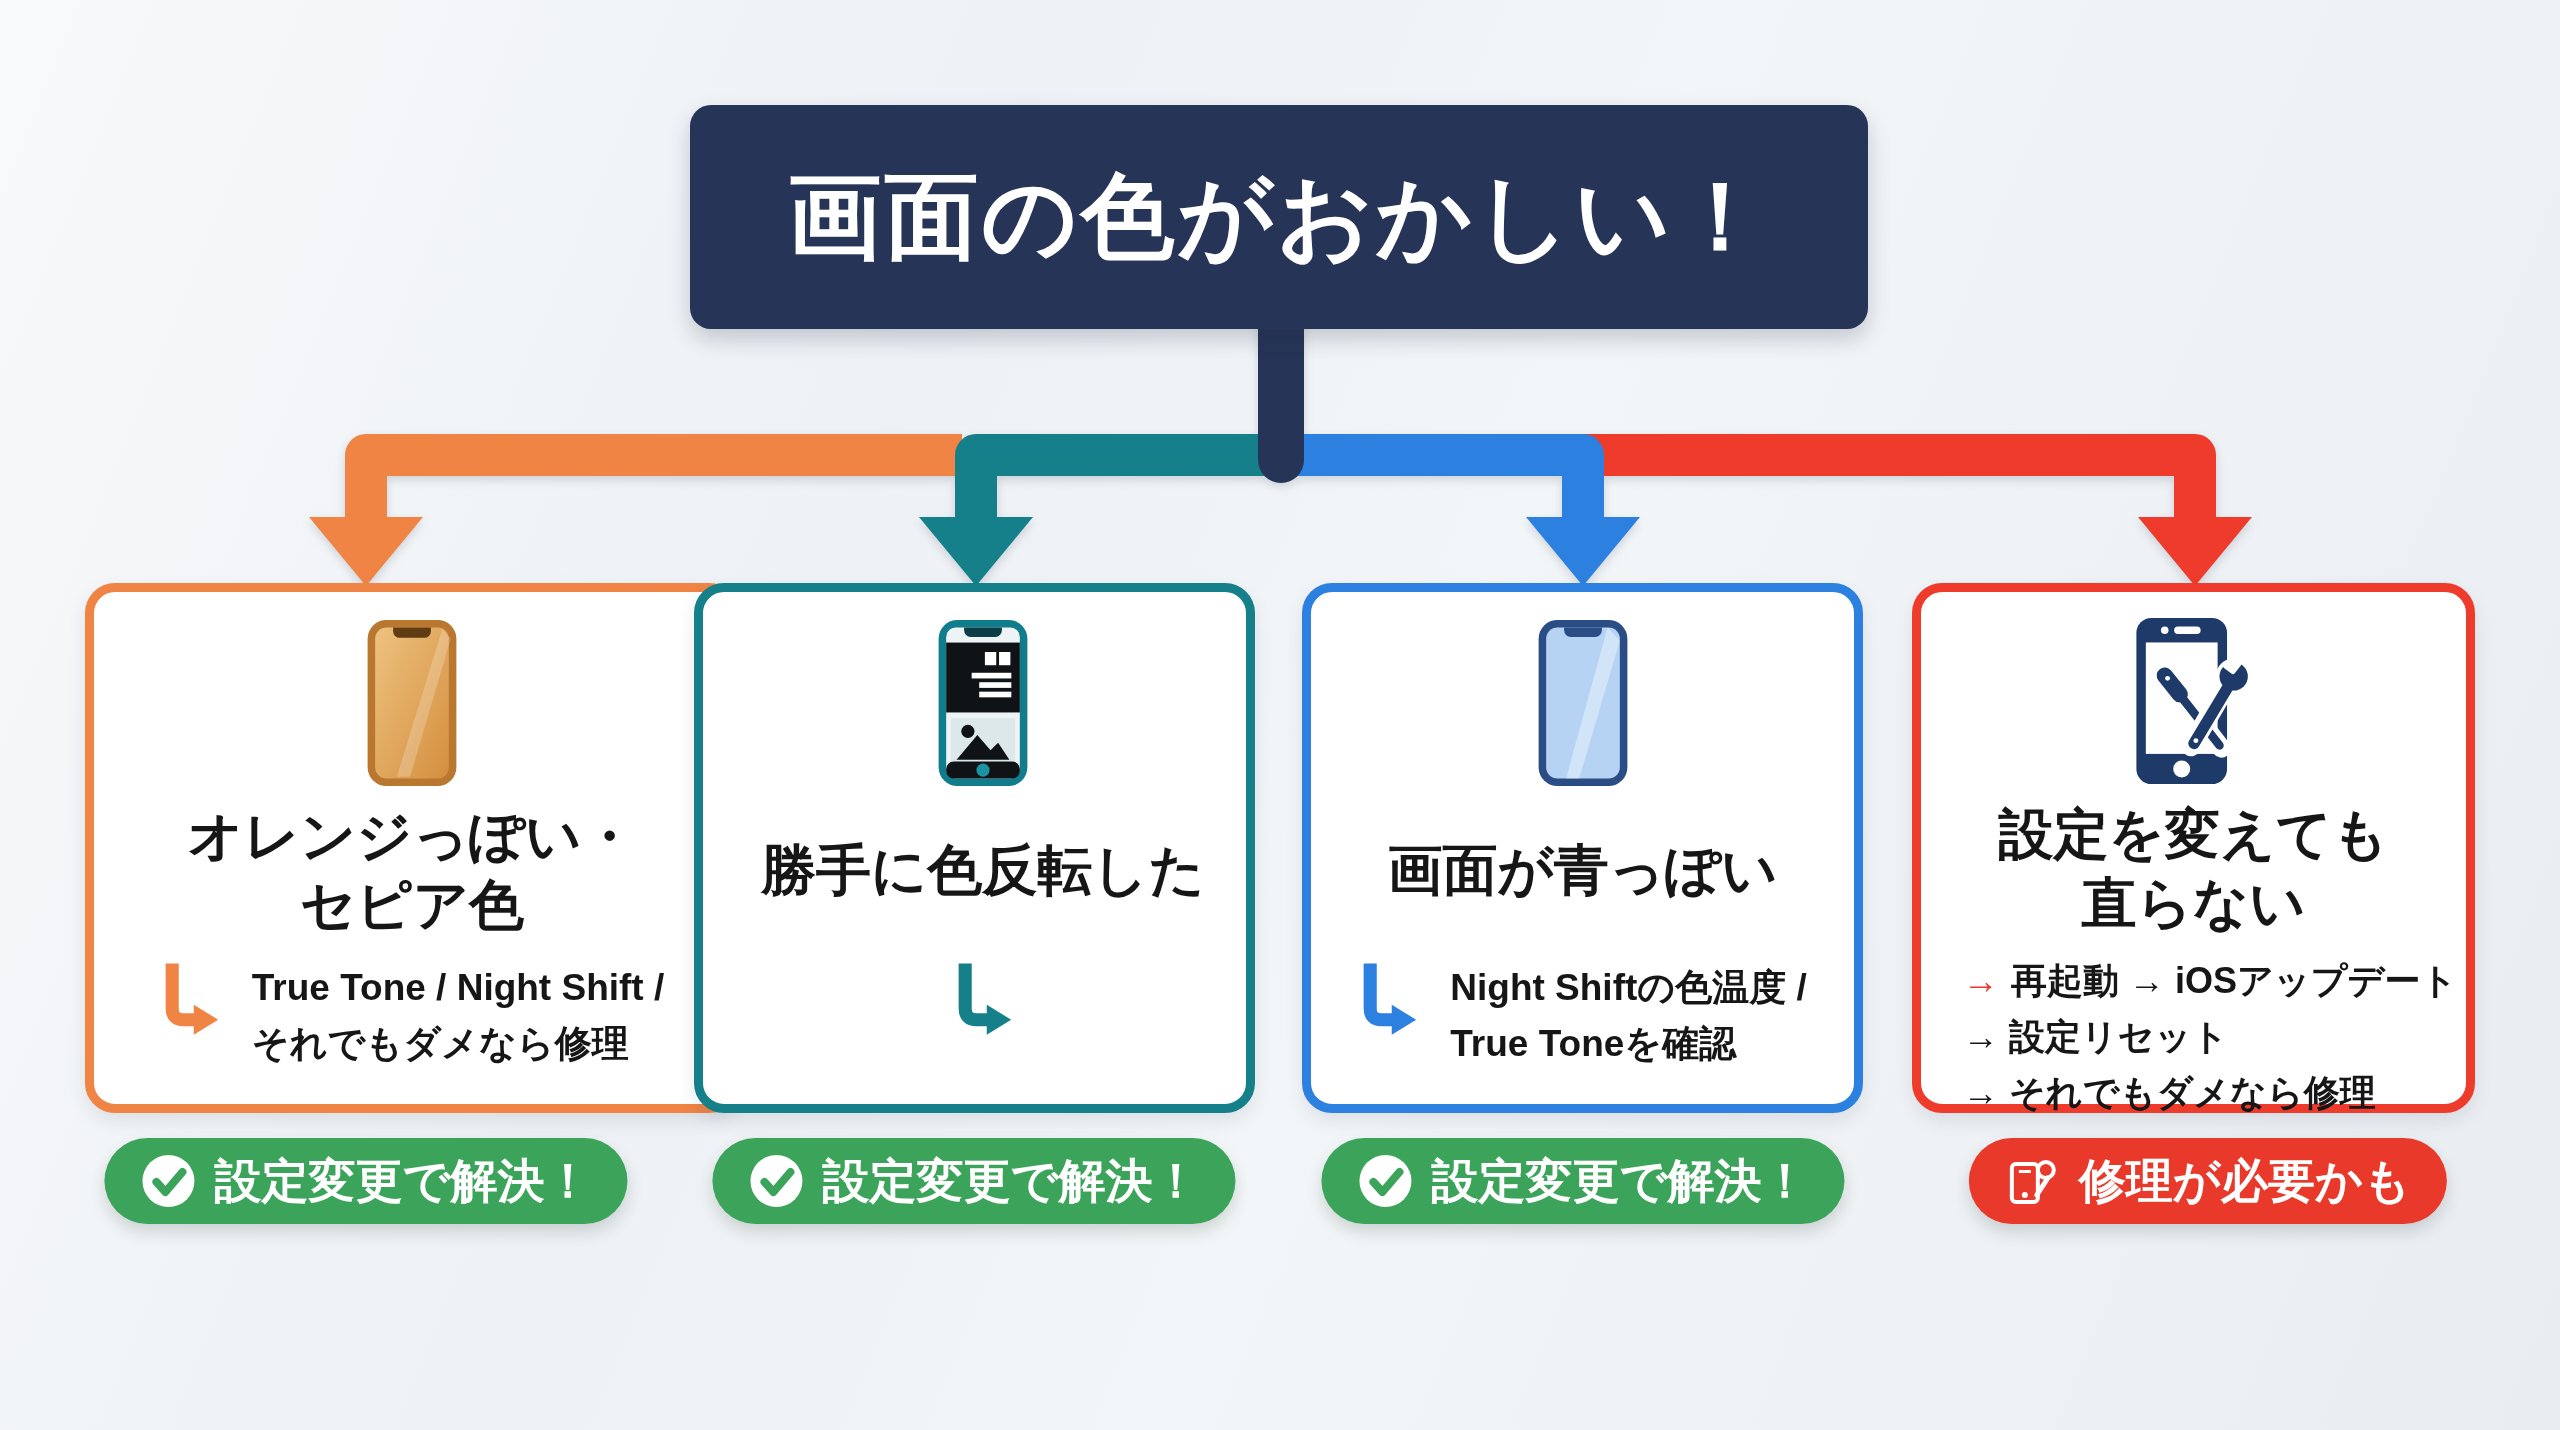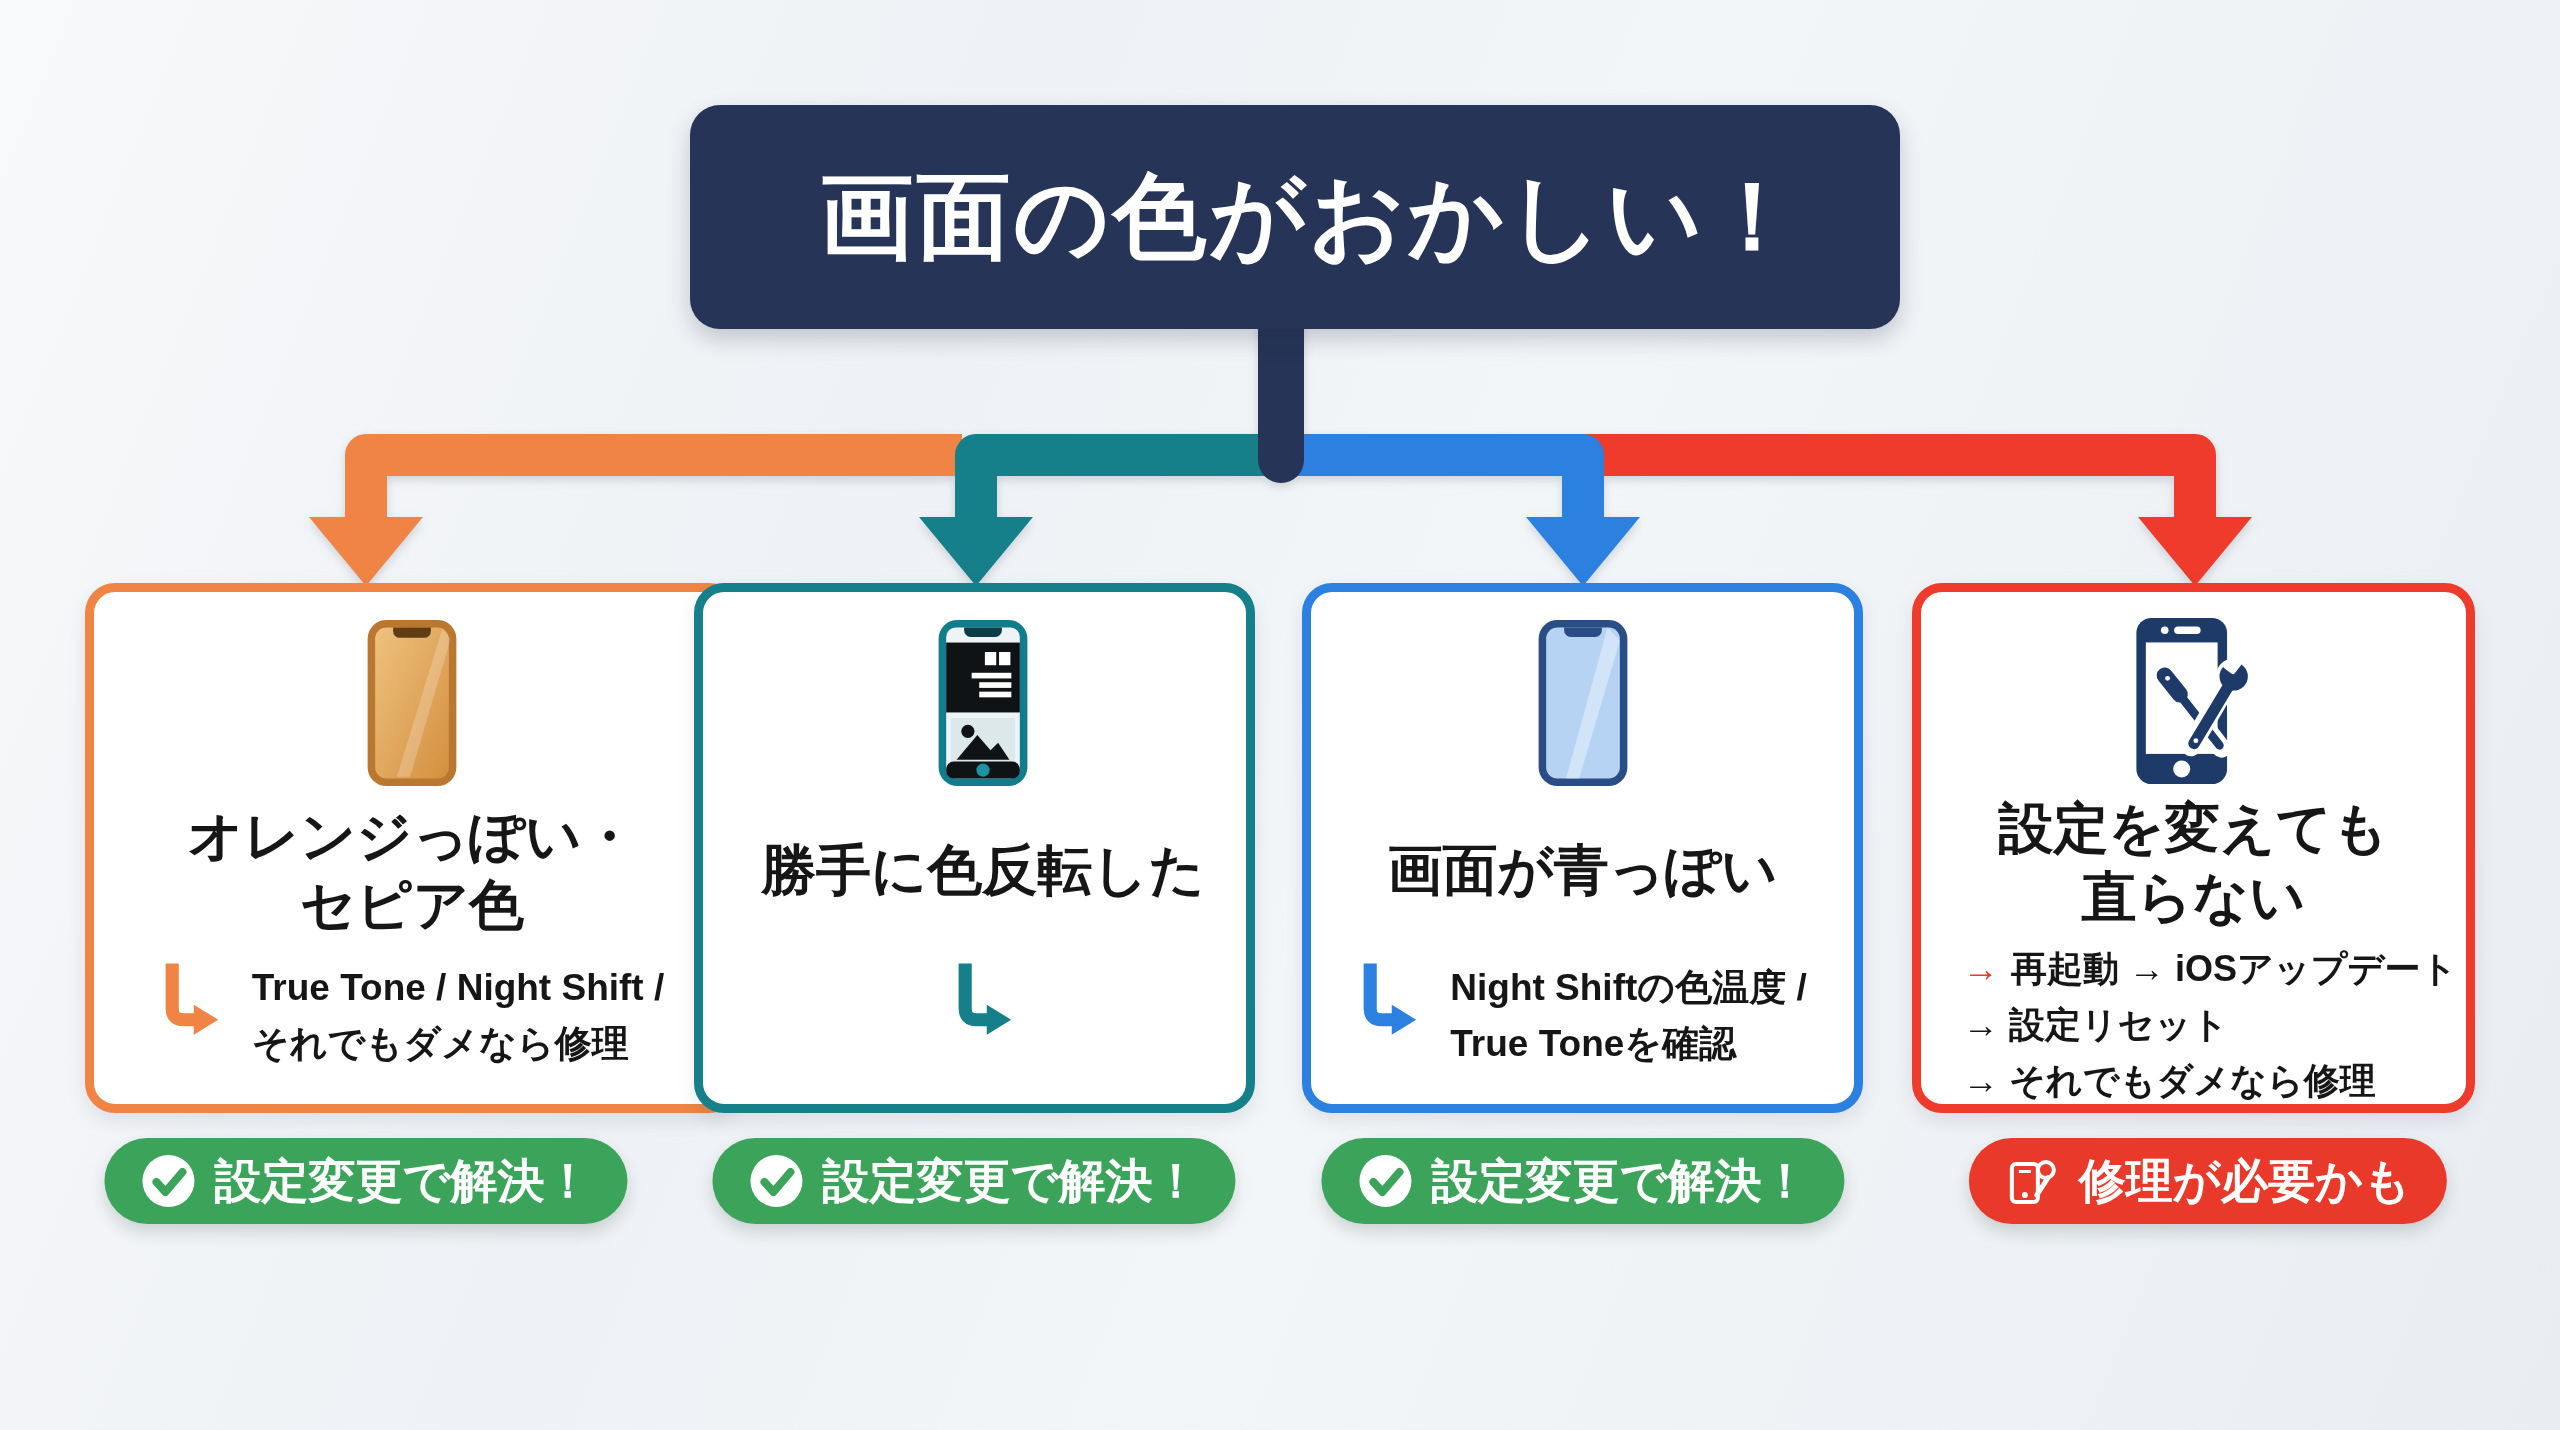--- a/index.html
+++ b/index.html
@@ -4,39 +4,38 @@
 <style>
   html,body{margin:0;padding:0;background:#eef1f5;}
   .canvas{
     position:relative;width:2560px;height:1430px;overflow:hidden;
     font-family:"Liberation Sans","DejaVu Sans",sans-serif;
     background:linear-gradient(112deg,#f7f9fa 0%,#eef1f5 34%,#f3f6f8 55%,#e9edf2 100%);
   }
   
   .title-box{
     position:absolute;left:690px;top:105px;width:1178px;height:224px;
-    background:#263457;border-radius:30px;
+    background:#263457;border-radius:21px;
     display:flex;align-items:center;justify-content:center;
     box-shadow:0 10px 22px rgba(30,40,70,.22);
-    padding-left:32px;
   }
   .title-box span{font-size:94px;font-weight:900;color:#ffffff;letter-spacing:3px;white-space:nowrap;}
   
   .connector{position:absolute;left:0;top:0;width:2560px;height:1430px;pointer-events:none;}
   
   .card{
     position:absolute;top:583px;height:530px;background:#ffffff;
     border-radius:30px;box-sizing:border-box;border:9px solid #000;
     display:flex;flex-direction:column;align-items:center;padding-top:24px;
     box-shadow:0 8px 18px rgba(40,52,78,.10);
   }
   .card.c1{left:85px;width:654px;border-color:#ef8444;}
   .card.c2{left:694px;width:561px;border-color:#15808a;padding-left:17px;}
   .card.c3{left:1302px;width:561px;border-color:#2c80df;}
-  .card.c4{left:1912px;width:563px;border-color:#ee3b2c;}
+  .card.c4{left:1912px;width:563px;border-color:#ee3b2c;gap:6px;}
   .phone{height:174px;display:flex;align-items:center;justify-content:center;}
   .card-title{
     height:146px;margin-top:8px;display:flex;flex-direction:column;justify-content:center;
     text-align:center;font-size:55px;font-weight:900;line-height:1.26;color:#161616;
   }
   .card-title span{display:block;white-space:nowrap;}
   .sub{
     margin-top:16px;display:flex;align-items:flex-start;gap:32px;
     font-size:37px;font-weight:800;line-height:1.5;color:#161616;padding:0 10px;
   }

